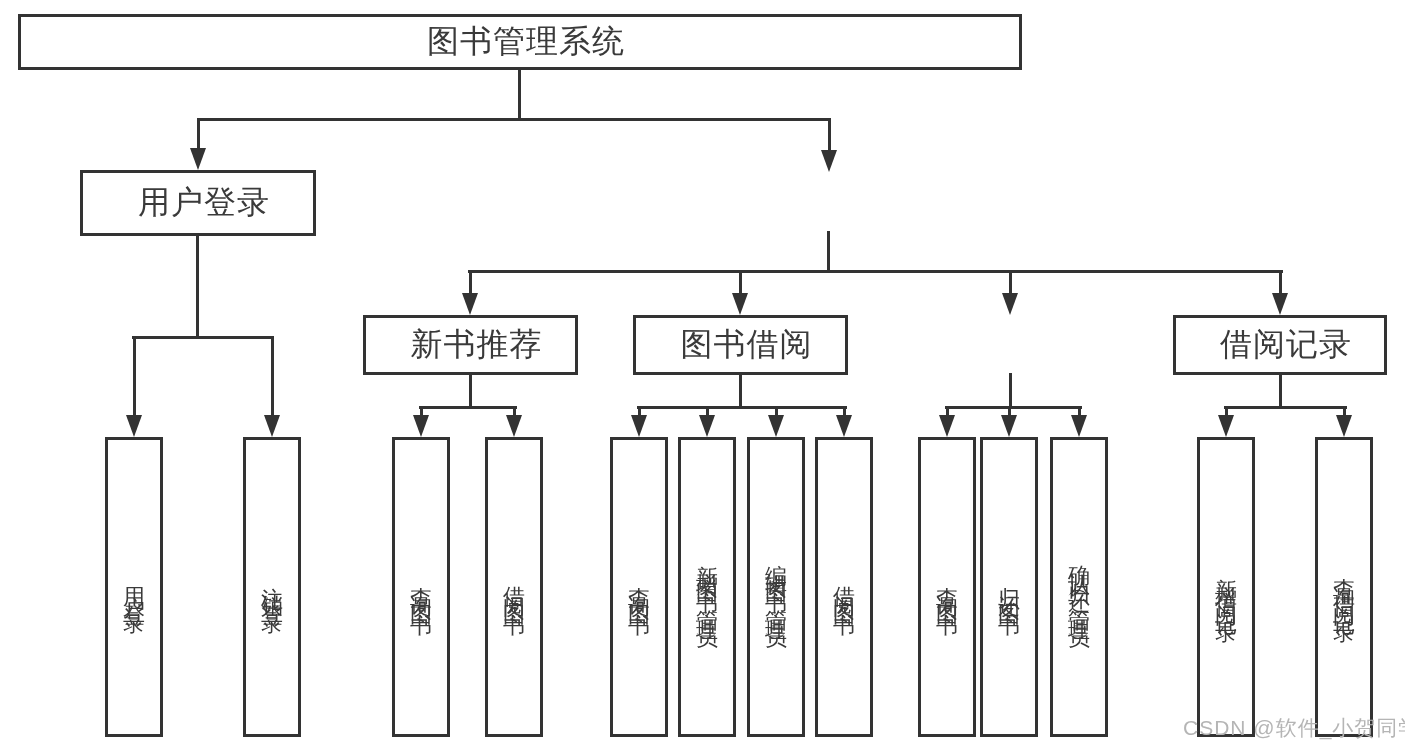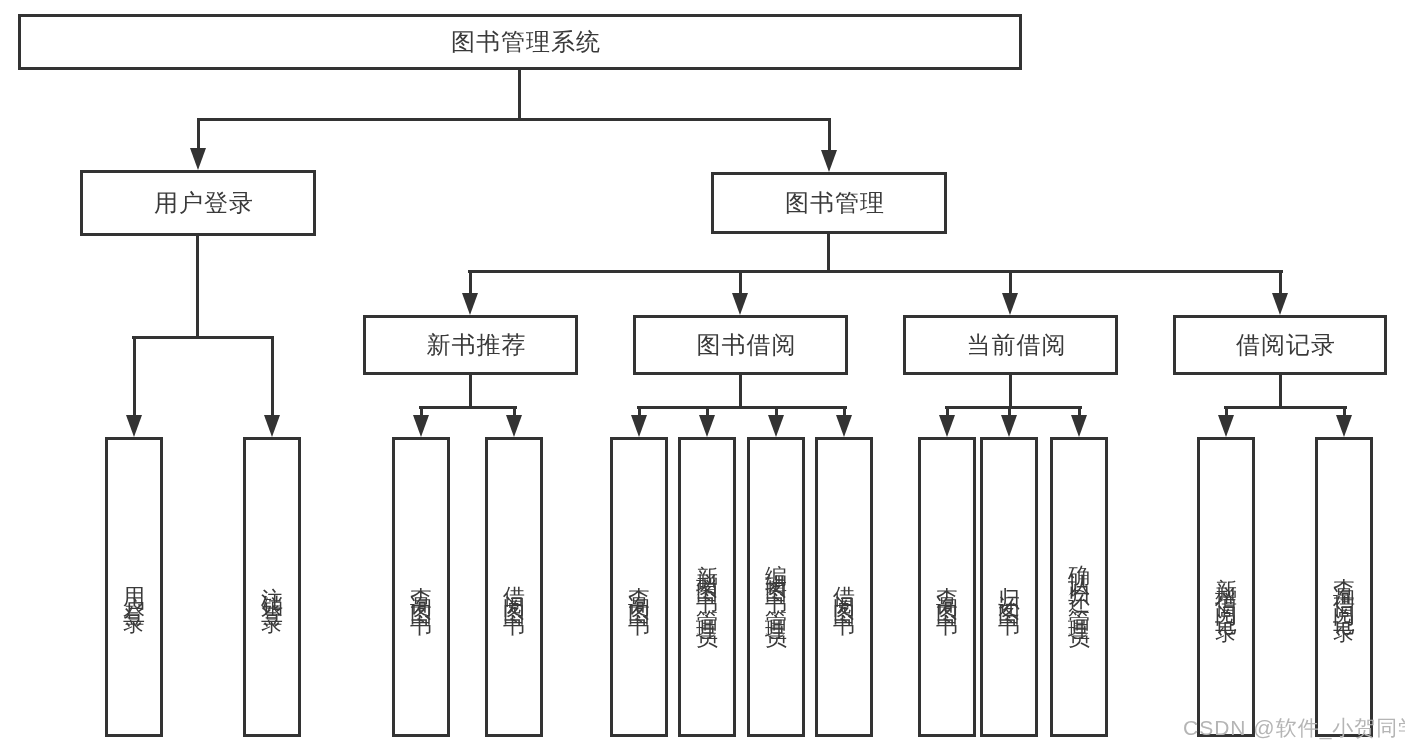--- a/index.html
+++ b/index.html
@@ -4,21 +4,21 @@
 <style>
   html,body{margin:0;padding:0;background:#fff;}
   .canvas{
     position:relative;width:1405px;height:747px;background:#fff;overflow:hidden;
     font-family:"Liberation Sans","DejaVu Sans",sans-serif;
   }
   .nodebox{
     position:absolute;box-sizing:border-box;background:#fff;
     border:3px solid var(--line,#333);
     display:flex;align-items:center;justify-content:center;
-    font-size:24px;color:var(--text,#3a3a3a);letter-spacing:1px;padding-left:12px;
+    font-size:32px;color:var(--text,#3a3a3a);letter-spacing:1px;padding-left:12px;
   }
   .leaf{
     position:absolute;box-sizing:border-box;background:#fff;
     border:3px solid var(--line,#333);
     width:58px;height:300px;top:437px;
     display:flex;align-items:center;justify-content:center;
   }
   .vtext{
     writing-mode:vertical-rl;text-orientation:mixed;
     font-size:22px;letter-spacing:9px;line-height:1;
@@ -101,32 +101,26 @@
   <div class="ar" style="left:1218px;top:415px"></div>
   <div class="ar" style="left:1336px;top:415px"></div>
 
   <div class="nodebox" style="left:18px;top:14px;width:1004px;height:56px">
     <span>图书管理系统</span>
   </div>
 
   <div class="nodebox" style="left:80px;top:170px;width:236px;height:66px">
     <span>用户登录</span>
   </div>
-  <div class="nodebox" style="left:711px;top:172px;width:236px;height:62px">
-    <span>图书管理</span>
-  </div>
 
   <div class="nodebox" style="left:633px;top:315px;width:215px;height:60px">
     <span>图书借阅</span>
   </div>
   <div class="nodebox" style="left:363px;top:315px;width:215px;height:60px">
     <span>新书推荐</span>
-  </div>
-  <div class="nodebox" style="left:903px;top:315px;width:215px;height:60px">
-    <span>当前借阅</span>
   </div>
   <div class="nodebox" style="left:1173px;top:315px;width:214px;height:60px">
     <span>借阅记录</span>
   </div>
 
   <div class="leaf" style="left:105px">
     <span class="vtext">用户登录</span>
   </div>
   <div class="leaf" style="left:243px">
     <span class="vtext">注销登录</span>

